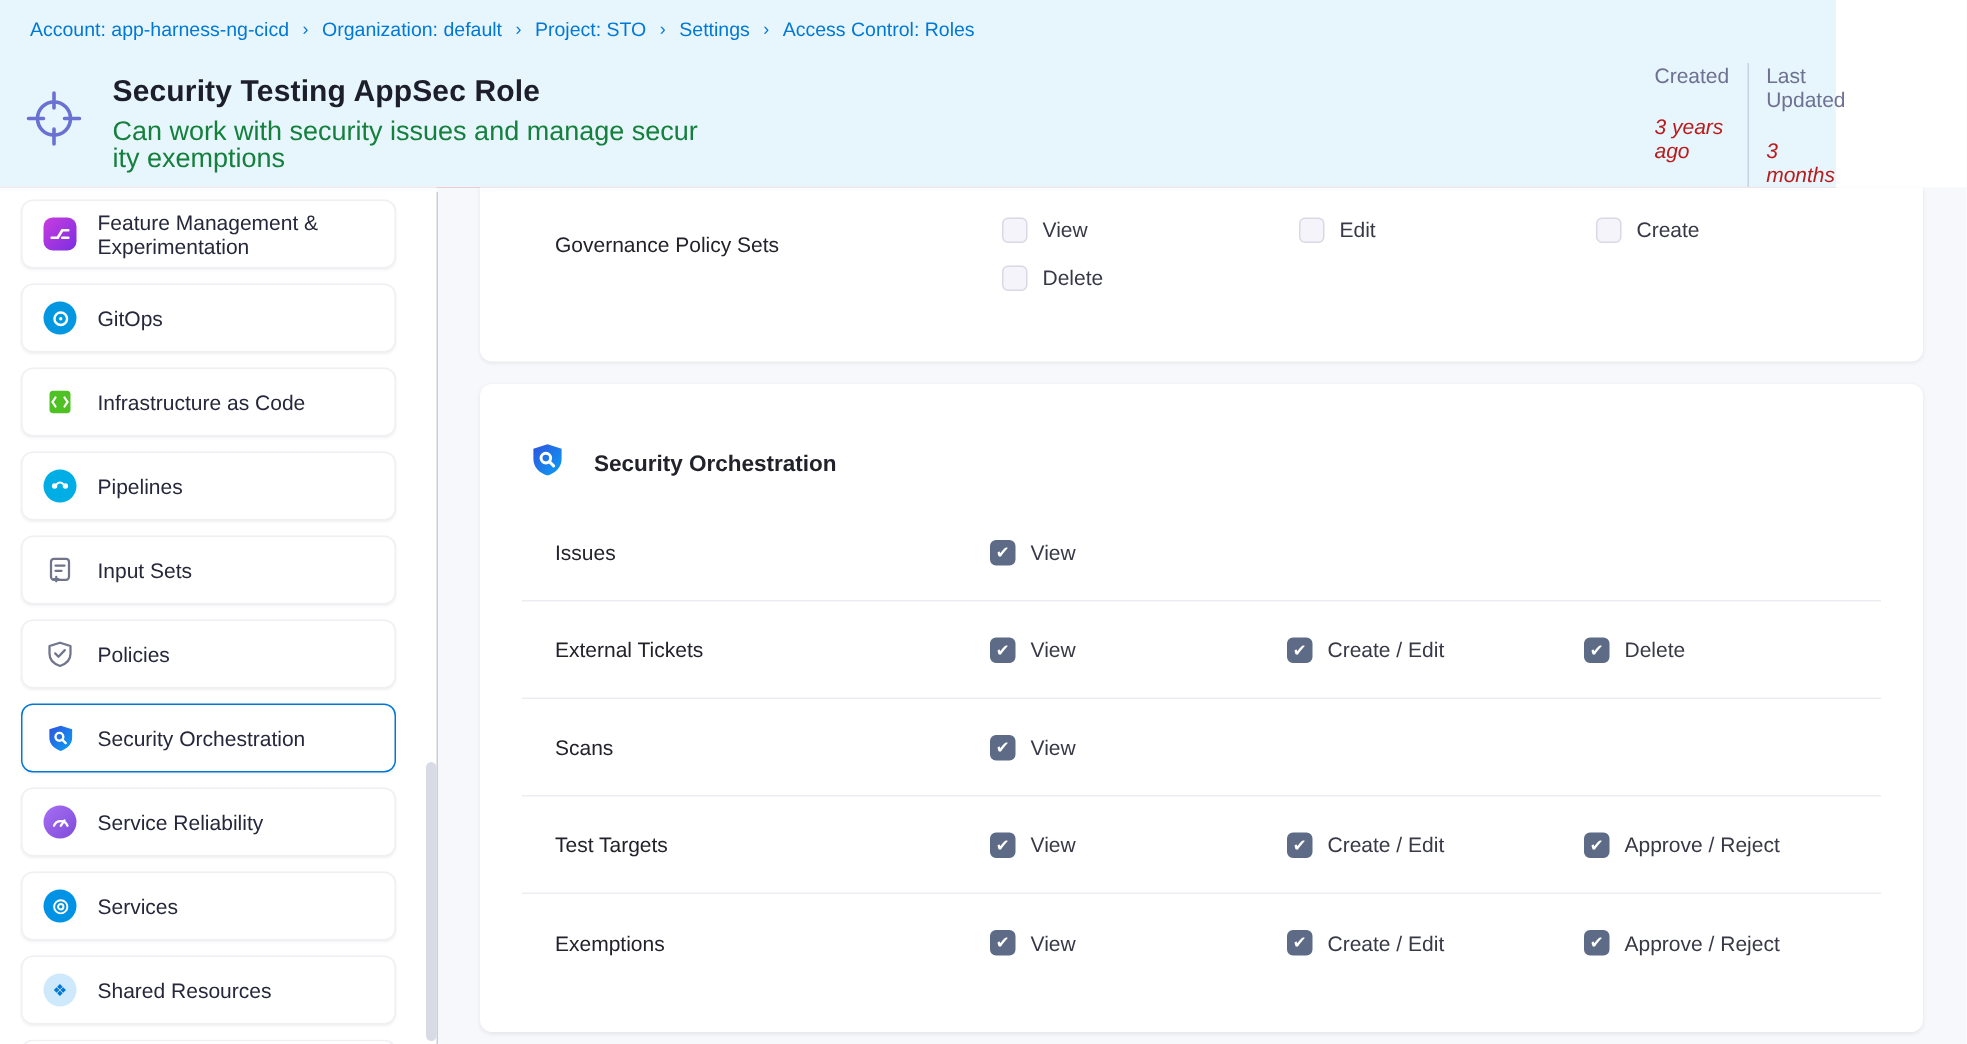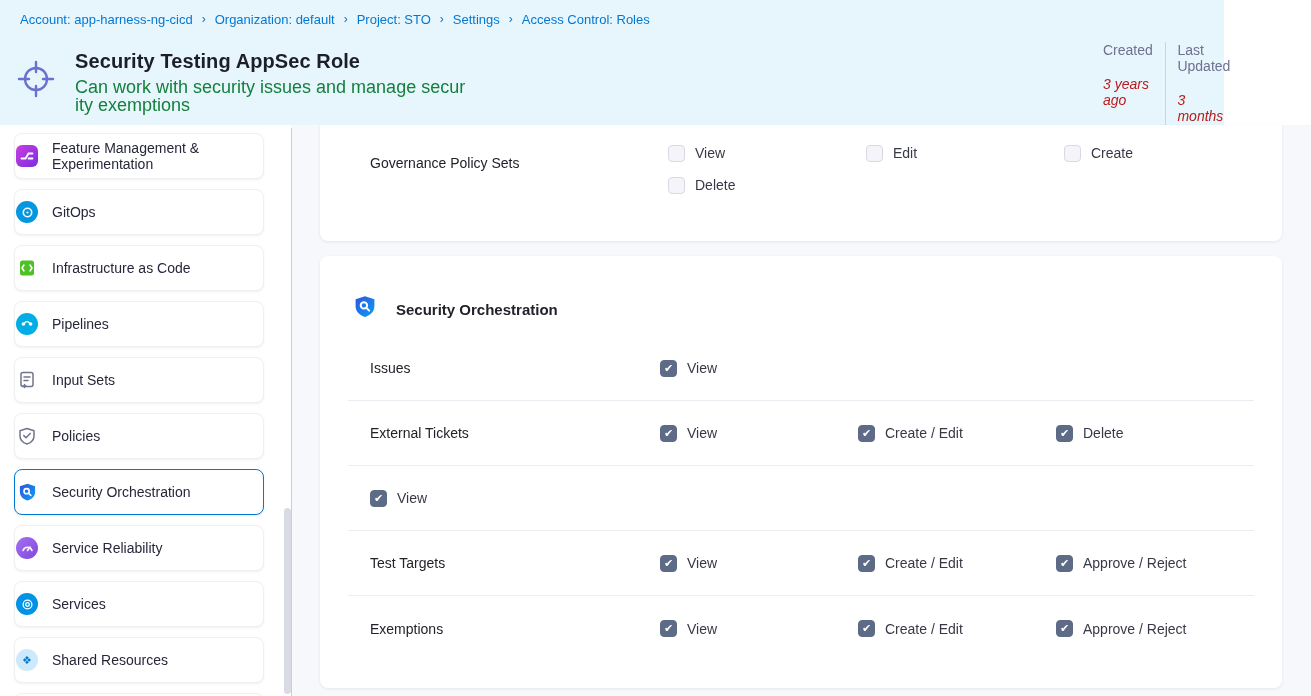--- a/index.html
+++ b/index.html
@@ -32,21 +32,21 @@
              background:#f7f8fb; }
   .sidebar-bg { position:absolute; left:0; top:0; width:291px; height:571px; background:#ffffff; }
   .split-track { position:absolute; left:291px; top:3px; width:1px; height:568px; background:#c9ced9; }
   .split-thumb { position:absolute; left:284px; top:383px; width:7px; height:186px;
                  border-radius:4px; background:#d8dbe3; cursor:grab; }
   
   .sidebar { position:absolute; left:14px; top:8px; width:250px;
              display:flex; flex-direction:column; gap:10px; }
   .nav-card { height:46px; background:#fff; border:1px solid #eef0f4; border-radius:8px;
               box-shadow:0 1px 2px rgba(40,41,61,.07); display:flex; align-items:center;
-              gap:13px; cursor:pointer; box-sizing:border-box; }
+              padding-left:13px; gap:13px; cursor:pointer; box-sizing:border-box; }
   .nav-card.selected { border:1px solid #0278d5; }
   .nav-label { font-size:14px; line-height:16px; color:#26273a; }
   .nav-ic { width:24px; height:24px; flex:none; display:flex; align-items:center;
             justify-content:center; }
   .ic-round { width:22px; height:22px; border-radius:50%; display:flex;
               align-items:center; justify-content:center; color:#fff; font-size:12px; }
   .ic-sq { width:22px; height:22px; border-radius:6px; display:flex;
            align-items:center; justify-content:center; }
   .bg-fme { background:linear-gradient(135deg,#c93de0,#7b2ee0); }
   .bg-gitops { background:#0297e0; }
@@ -306,20 +306,21 @@
             <span>Create / Edit</span>
           </div>
           <div class="perm-cell">
             <span class="cb checked"></span>
             <span>Delete</span>
           </div>
         </div>
       </div>
 
       <div class="perm-row">
+        <span class="row-label">Scans</span>
         <div class="perm-cells">
           <div class="perm-cell">
             <span class="cb checked"></span>
             <span>View</span>
           </div>
         </div>
       </div>
 
       <div class="perm-row">
         <span class="row-label">Test Targets</span>

